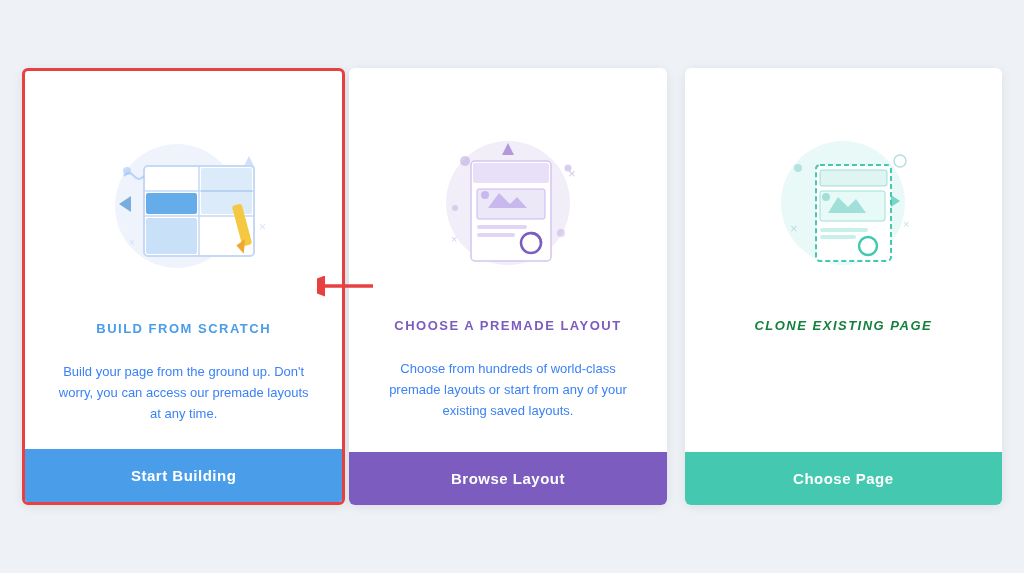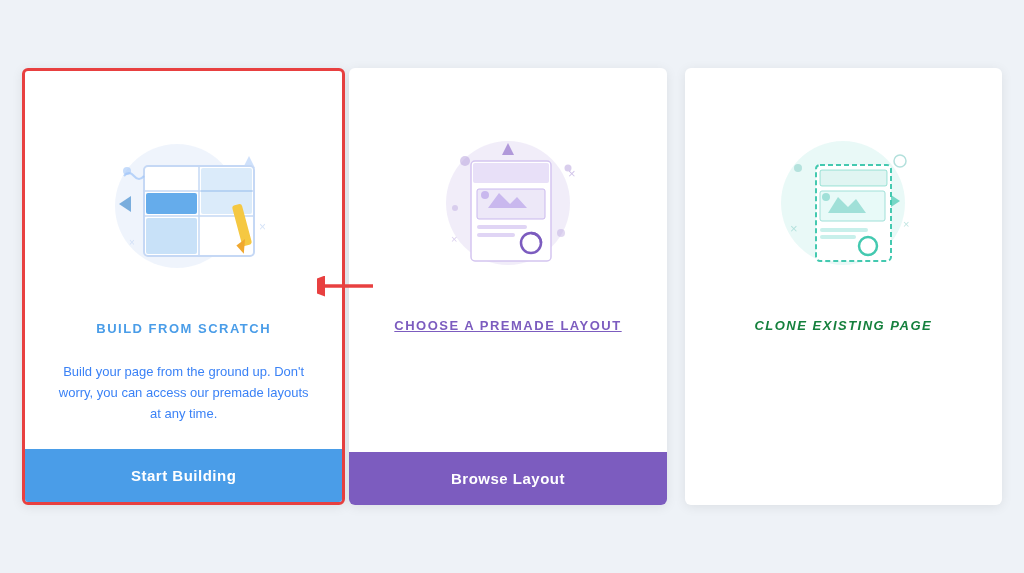--- a/index.html
+++ b/index.html
@@ -86,21 +86,21 @@
       color: #fff;
       text-align: center;
       display: block;
     }
 
     .btn-blue { background: #4a9de8; }
     .btn-purple { background: #7c5cbf; }
     .btn-teal { background: #44c9b0; }
 
     .title-blue { color: #4a9de8; }
-    .title-purple { color: #7c5cbf; text-decoration: underline; }
+    .title-purple { color: #7c5cbf; }
     .title-teal { color: #15803d; font-style: italic; }
 
     .card:nth-child(2) {
       position: relative;
     }
   </style>
 </head>
 <body>
 
 <div class="container">
@@ -181,20 +181,21 @@
           <rect x="64" y="120" width="38" height="4" rx="2" fill="#e0d5f5"></rect>
 
           <circle cx="118" cy="130" r="10" fill="none" stroke="#7c5cbf" stroke-width="2.5"></circle>
           <path d="M118 120 A10 10 0 0 1 128 130" fill="none" stroke="#7c5cbf" stroke-width="2.5"></path>
 
           <circle cx="155" cy="55" r="3.5" fill="#b39ddb" opacity="0.5"></circle>
           <circle cx="42" cy="95" r="3" fill="#b39ddb" opacity="0.4"></circle>
         </svg>
       </div>
       <div class="card-title title-purple">Choose A Premade Layout</div>
+      <div class="card-desc">Choose from hundreds of world-class premade layouts or start from any of your existing saved layouts.</div>
     </div>
     <div class="card-footer">
       <button class="card-btn btn-purple">Browse Layout</button>
     </div>
   </div>
 
   <div class="card">
     <div class="card-body">
       <div class="icon-area">
         <svg width="190" height="170" viewBox="0 0 190 170">
@@ -217,15 +218,18 @@
           <circle cx="78" cy="84" r="4" fill="#a0e0d8"></circle>
 
           <rect x="72" y="115" width="48" height="4" rx="2" fill="#c8f0eb"></rect>
           <rect x="72" y="122" width="36" height="4" rx="2" fill="#c8f0eb"></rect>
 
           <circle cx="120" cy="133" r="9" fill="none" stroke="#44c9b0" stroke-width="2.5"></circle>
         </svg>
       </div>
       <div class="card-title title-teal">Clone Existing Page</div>
     </div>
+    <div class="card-footer">
+      <button class="card-btn btn-teal">Choose Page</button>
+    </div>
   </div>
 
 </div>
 
 </body></html>

